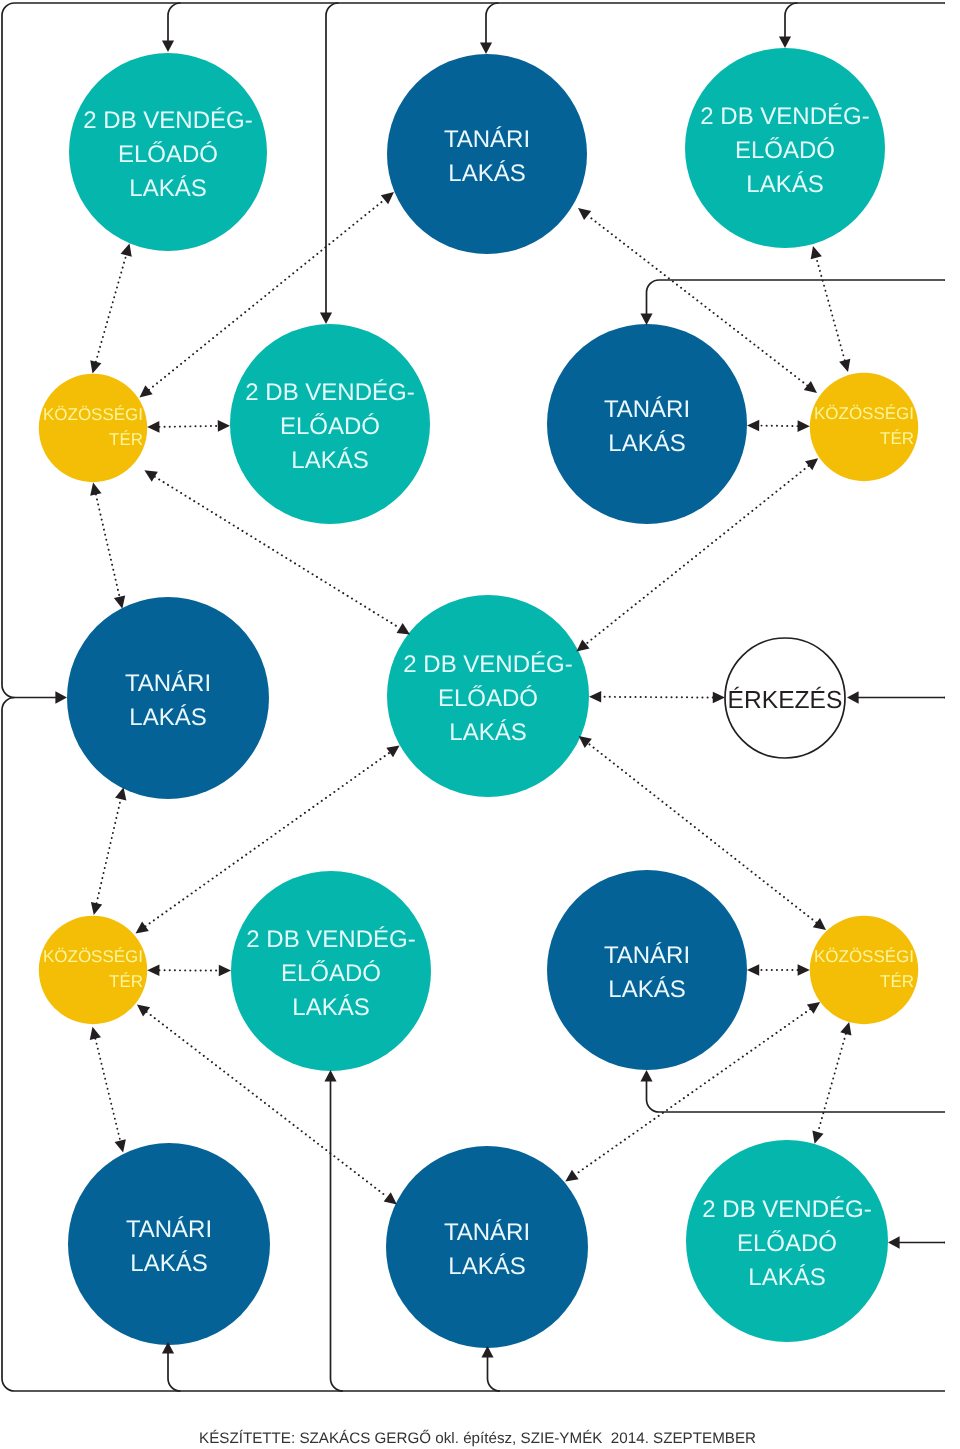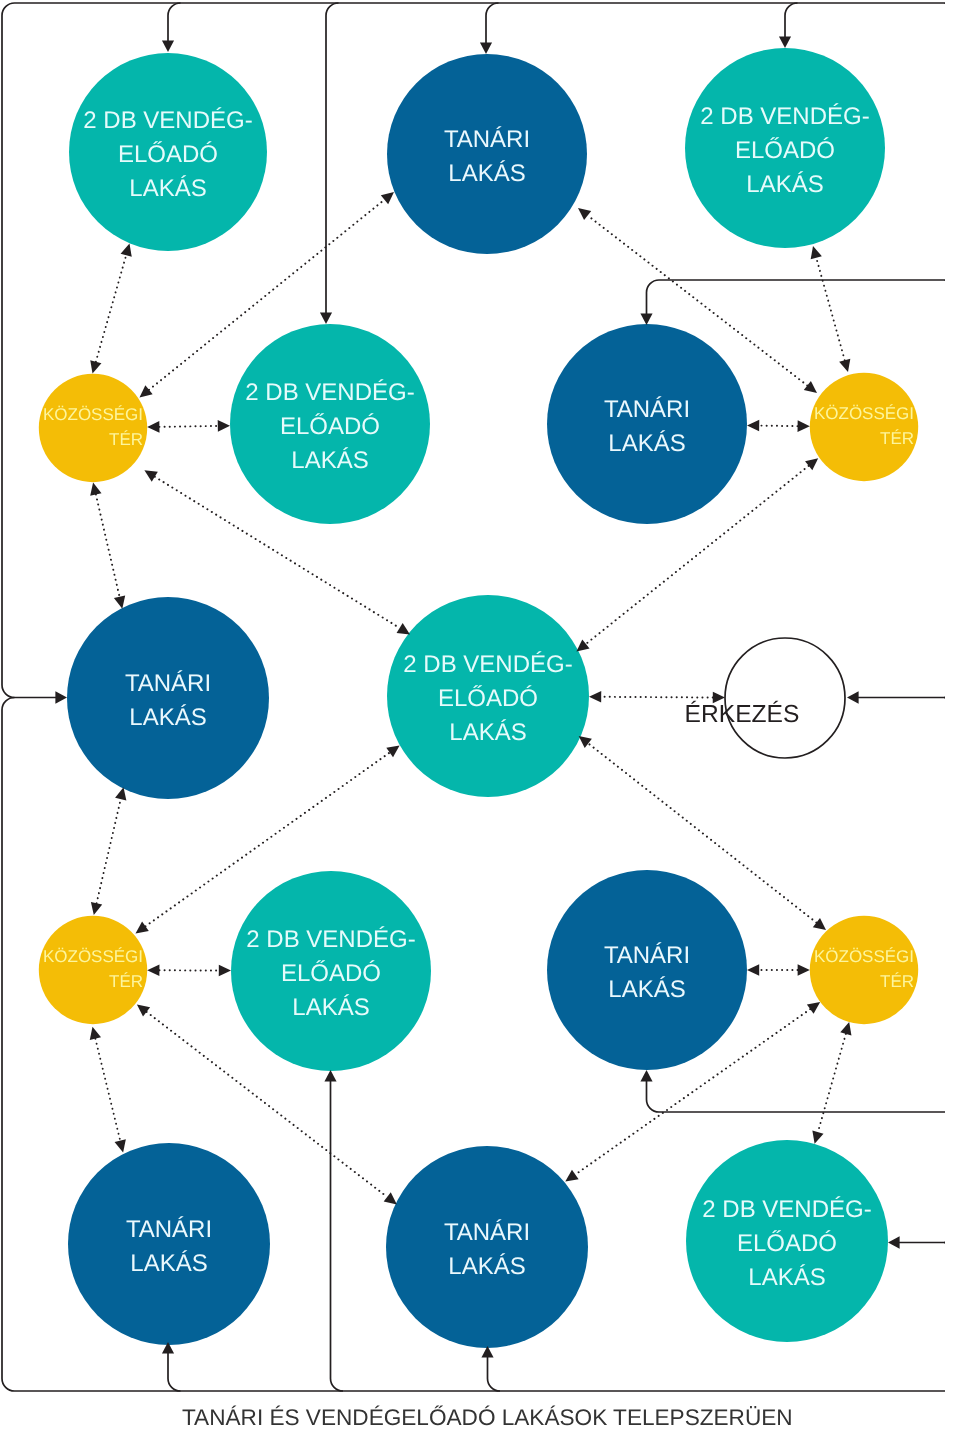--- a/index.html
+++ b/index.html
@@ -168,21 +168,21 @@
       </div>
       <div class="nodetext" style="left: 168px; top: 701px; color: rgb(234, 248, 253); font-size: 24px;">
         <div>TANÁRI</div>
         <div>LAKÁS</div>
       </div>
       <div class="nodetext" style="left: 488px; top: 699px; color: rgb(230, 251, 251); font-size: 24px;">
         <div>2 DB VENDÉG-</div>
         <div>ELŐADÓ</div>
         <div>LAKÁS</div>
       </div>
-      <div class="nodetext" style="left: 742px; top: 701px; color: rgb(35, 31, 32); font-size: 24.6px; margin-top: 14px;">
+      <div class="nodetext" style="left: 785px; top: 701px; color: rgb(35, 31, 32); font-size: 24.6px;">
         <div>ÉRKEZÉS</div>
       </div>
       <div class="nodetext small" style="left: 93px; top: 969px; color: rgb(253, 245, 156); font-size: 17px;">
         <div>KÖZÖSSÉGI</div>
         <div>TÉR</div>
       </div>
       <div class="nodetext" style="left: 331px; top: 974px; color: rgb(230, 251, 251); font-size: 24px;">
         <div>2 DB VENDÉG-</div>
         <div>ELŐADÓ</div>
         <div>LAKÁS</div>
@@ -202,14 +202,14 @@
       <div class="nodetext" style="left: 487px; top: 1250px; color: rgb(234, 248, 253); font-size: 24px;">
         <div>TANÁRI</div>
         <div>LAKÁS</div>
       </div>
       <div class="nodetext" style="left: 787px; top: 1244px; color: rgb(230, 251, 251); font-size: 24px;">
         <div>2 DB VENDÉG-</div>
         <div>ELŐADÓ</div>
         <div>LAKÁS</div>
       </div>
     </div>
-  <div class="cap" id="cap1">TANÁRI ÉS VENDÉGELŐADÓ LAKÁSOK TELEPSZERÜEN</div>
+  <div class="cap" id="cap2">KÉSZÍTETTE: SZAKÁCS GERGŐ okl. építész, SZIE-YMÉK  2014. SZEPTEMBER</div>
 </div>
 
 </body></html>

